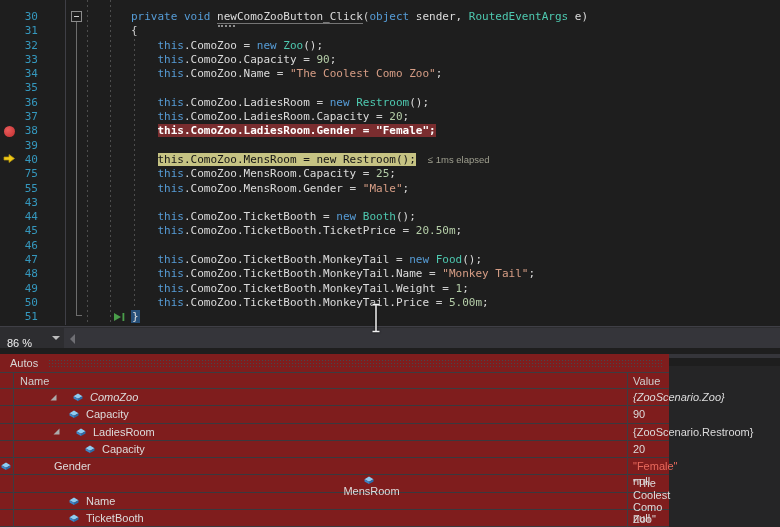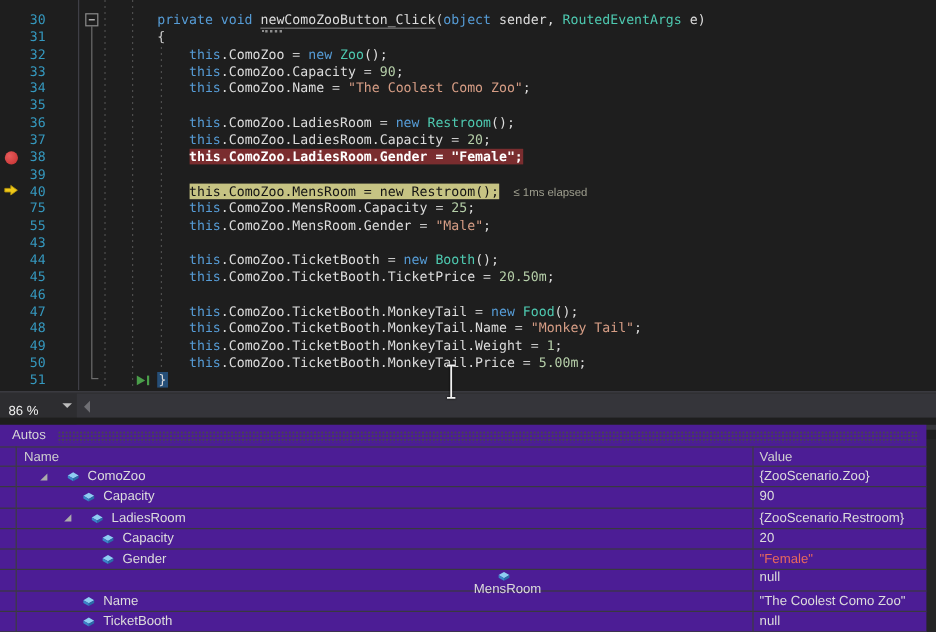--- a/index.html
+++ b/index.html
@@ -59,22 +59,22 @@
                 border-left:4px solid transparent; border-right:4px solid transparent;
                 border-top:4px solid #bdbdbd; }
   #hscroll { position:absolute; left:64px; right:0; top:1px; bottom:0; background:#35353a; }
   #hscroll-left { position:absolute; left:6px; top:6px; width:0; height:0;
                   border-top:5px solid transparent; border-bottom:5px solid transparent;
                   border-right:5px solid #6f6f74; }
 
   #gap-strip { position:absolute; left:0; top:348px; width:780px; height:6px; background:#1e1e1e; }
 
   
-  #autos { position:absolute; left:0; top:354px; width:772px; height:173px;
-           background:#4c1d95; color:#dcdcdc; font-size:11px; }
+  #autos { position:absolute; left:0; top:354px; width:669px; height:173px;
+           background:#7f1d1d; color:#dcdcdc; font-size:11px; }
   #autos-title { height:18px; display:flex; align-items:center; padding-left:10px; color:#d6d6d6; }
   #autos-dots { flex:1; height:10px; margin:2px 6px 0 10px;
                 background-image:radial-gradient(circle,#47474c 0.9px,transparent 1px);
                 background-size:3px 3px; }
   #autos-header { position:relative; height:17px; border-top:1px solid #3c3c41;
                   border-bottom:1px solid #3c3c41; }
   .h-name  { position:absolute; left:20px;  top:1px; line-height:14px; color:#cfcfcf; }
   .h-value { position:absolute; left:633px; top:1px; line-height:14px; color:#cfcfcf; }
   #autos-rows { position:absolute; left:0; top:35px; right:0; bottom:0; }
   .row { height:17.25px; border-bottom:1px solid #39393e; position:relative;
@@ -149,21 +149,21 @@
   <div id="autos">
     <div id="autos-title">
       <span>Autos</span>
       <div id="autos-dots"></div>
     </div>
     <div id="autos-header">
       <span class="h-name">Name</span>
       <span class="h-value">Value</span>
     </div>
     <div id="autos-rows">
-        <div class="row" style="padding-left: 32px;">
+        <div class="row" style="padding-left: 49px; font-style: italic;">
           <span style="display: inline-flex; margin-right: 7px;">
             <svg class="tri" viewBox="0 0 9 9">
               <path d="M7.5 1.5 L7.5 7.5 L1.5 7.5 Z" fill="#ababab"></path>
             </svg>
           </span>
           <span style="display: inline-flex;">
             <svg class="prop-ic" viewBox="0 0 12 10">
               <path d="M1.5 4.2 L6 1.6 L10.5 4.2 L6 6.8 Z" fill="#8ecdf2"></path>
               <path d="M1.5 4.2 L6 6.8 L6 9 L1.5 6.4 Z" fill="#3a86c8"></path>
               <path d="M10.5 4.2 L6 6.8 L6 9 L10.5 6.4 Z" fill="#2a6ca8"></path>
@@ -203,21 +203,21 @@
           <span style="display: inline-flex;">
             <svg class="prop-ic" viewBox="0 0 12 10">
               <path d="M1.5 4.2 L6 1.6 L10.5 4.2 L6 6.8 Z" fill="#8ecdf2"></path>
               <path d="M1.5 4.2 L6 6.8 L6 9 L1.5 6.4 Z" fill="#3a86c8"></path>
               <path d="M10.5 4.2 L6 6.8 L6 9 L10.5 6.4 Z" fill="#2a6ca8"></path>
             </svg>
           </span>
           <span class="var-name">Capacity</span>
           <span class="val">20</span>
         </div>
-        <div class="row" style="padding-left: 84px;">
+        <div class="row" style=" gap: 36px;">
           <span style="display: inline-flex;">
             <svg class="prop-ic" viewBox="0 0 12 10">
               <path d="M1.5 4.2 L6 1.6 L10.5 4.2 L6 6.8 Z" fill="#8ecdf2"></path>
               <path d="M1.5 4.2 L6 6.8 L6 9 L1.5 6.4 Z" fill="#3a86c8"></path>
               <path d="M10.5 4.2 L6 6.8 L6 9 L10.5 6.4 Z" fill="#2a6ca8"></path>
             </svg>
           </span>
           <span class="var-name">Gender</span>
           <span class="val changed">"Female"</span>
         </div>

